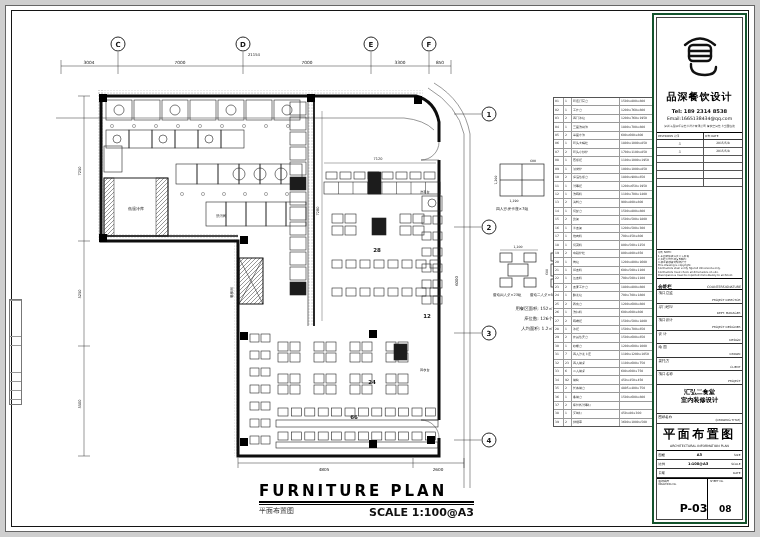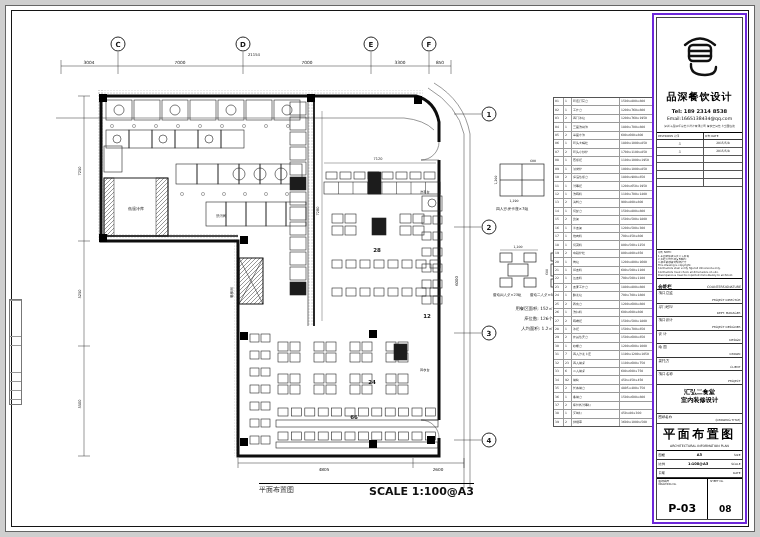--- a/index.html
+++ b/index.html
@@ -18,21 +18,21 @@
   .sch-row{display:grid;grid-template-columns:10px 8px 1fr 33px;height:7.45px;border-bottom:.5px solid #9a9a9a;align-items:center;}
   .sch-row span{font-size:3px;line-height:3px;color:#2c2c2c;border-right:.5px solid #9a9a9a;height:100%;display:flex;align-items:center;padding-left:1px;overflow:hidden;white-space:nowrap;}
   .sch-row span:last-child{border-right:none;}
   
   .bottom-title{position:absolute;left:253px;top:476px;width:215px;}
   .bt-en{font-size:15px;font-weight:bold;letter-spacing:3px;color:#000;border-bottom:2.5px solid #000;padding-bottom:1px;white-space:nowrap;}
   .bt-sub{display:flex;justify-content:space-between;border-top:.8px solid #000;margin-top:1px;padding-top:1px;}
   .bt-zh{font-size:7px;color:#222;}
   .bt-scale{font-size:11px;color:#111;font-weight:bold;}
   
-  .tb{position:absolute;right:7px;top:7px;bottom:7px;width:95px;border:2px solid #6d28d9;background:#fff;box-sizing:border-box;display:flex;flex-direction:column;padding:2px;}
+  .tb{position:absolute;right:7px;top:7px;bottom:7px;width:95px;border:2px solid #14532d;background:#fff;box-sizing:border-box;display:flex;flex-direction:column;padding:2px;}
   .tb-in{border:.5px solid #444;flex:1;display:flex;flex-direction:column;overflow:hidden;}
   .tb-logo{height:60px;display:flex;align-items:center;justify-content:center;padding-top:6px;}
   .tb-brand{font-size:10px;font-weight:bold;text-align:center;letter-spacing:1px;margin-top:6px;color:#000;}
   .tb-tel{font-size:5.2px;text-align:center;margin-top:4px;font-weight:bold;color:#111;}
   .tb-email{font-size:4.6px;text-align:center;margin-top:2px;color:#111;}
   .tb-co{font-size:2.8px;text-align:center;margin-top:3px;color:#333;white-space:nowrap;overflow:hidden;}
   .rev{margin-top:4px;border-top:1.2px solid #000;}
   .rev-h{display:grid;grid-template-columns:55% 45%;border-bottom:.6px solid #333;}
   .rev-h span{font-size:2.8px;color:#222;padding:1px 1px;border-right:.5px solid #333;}
   .rev-h span:last-child{border-right:none;}
@@ -57,21 +57,21 @@
   .bigtitle .zh{font-size:12px;font-weight:bold;letter-spacing:2.5px;color:#000;}
   .bigtitle .en{font-size:3.2px;color:#111;margin-top:1.5px;}
   .mrow{height:8px;border-bottom:.6px solid #333;display:flex;align-items:center;padding:0 1.5px;}
   .mrow .zh{font-size:3.2px;}
   .mrow .val{font-size:3.6px;font-weight:bold;flex:1;text-align:center;}
   .mrow .en{font-size:2.9px;color:#222;}
   .numbers{display:flex;height:40px;border-top:1.6px solid #000;}
   .numbox{flex:1.5;border-right:1.6px solid #000;position:relative;}
   .shbox{flex:1;position:relative;}
   .numbox .lab,.shbox .lab{position:absolute;left:1.5px;top:1px;font-size:2.7px;color:#222;line-height:3.2px;}
-  .numbox .val{position:absolute;left:0;right:0;bottom:4px;text-align:center;font-size:11px;font-weight:bold;color:#000;}
+  .numbox .val{position:absolute;left:0;right:0;bottom:4px;text-align:right;font-size:11px;font-weight:bold;color:#000;}
   .shbox .val{position:absolute;left:0;right:0;bottom:5px;text-align:center;font-size:9px;font-weight:bold;color:#000;}
 </style>
 </head>
 <body>
 
 <div id="stage">
  <div class="sheet">
   <div class="inner-frame"></div>
   <div class="left-strip"></div>
 
@@ -684,20 +684,21 @@
         </div>
         <div class="sch-row">
           <span class="c0">39</span>
           <span class="c1">2</span>
           <span class="c2">排烟罩</span>
           <span class="c3">3600×1000×500</span>
         </div>
       </div>
 
   <div class="bottom-title">
+    <div class="bt-en">FURNITURE PLAN</div>
     <div class="bt-sub">
       <span class="bt-zh">平面布置图</span>
       <span class="bt-scale">SCALE 1:100@A3</span>
     </div>
   </div>
 
   <div class="tb">
    <div class="tb-in">
     <div class="tb-logo">
       <svg width="46" height="48" viewBox="0 0 46 48">

